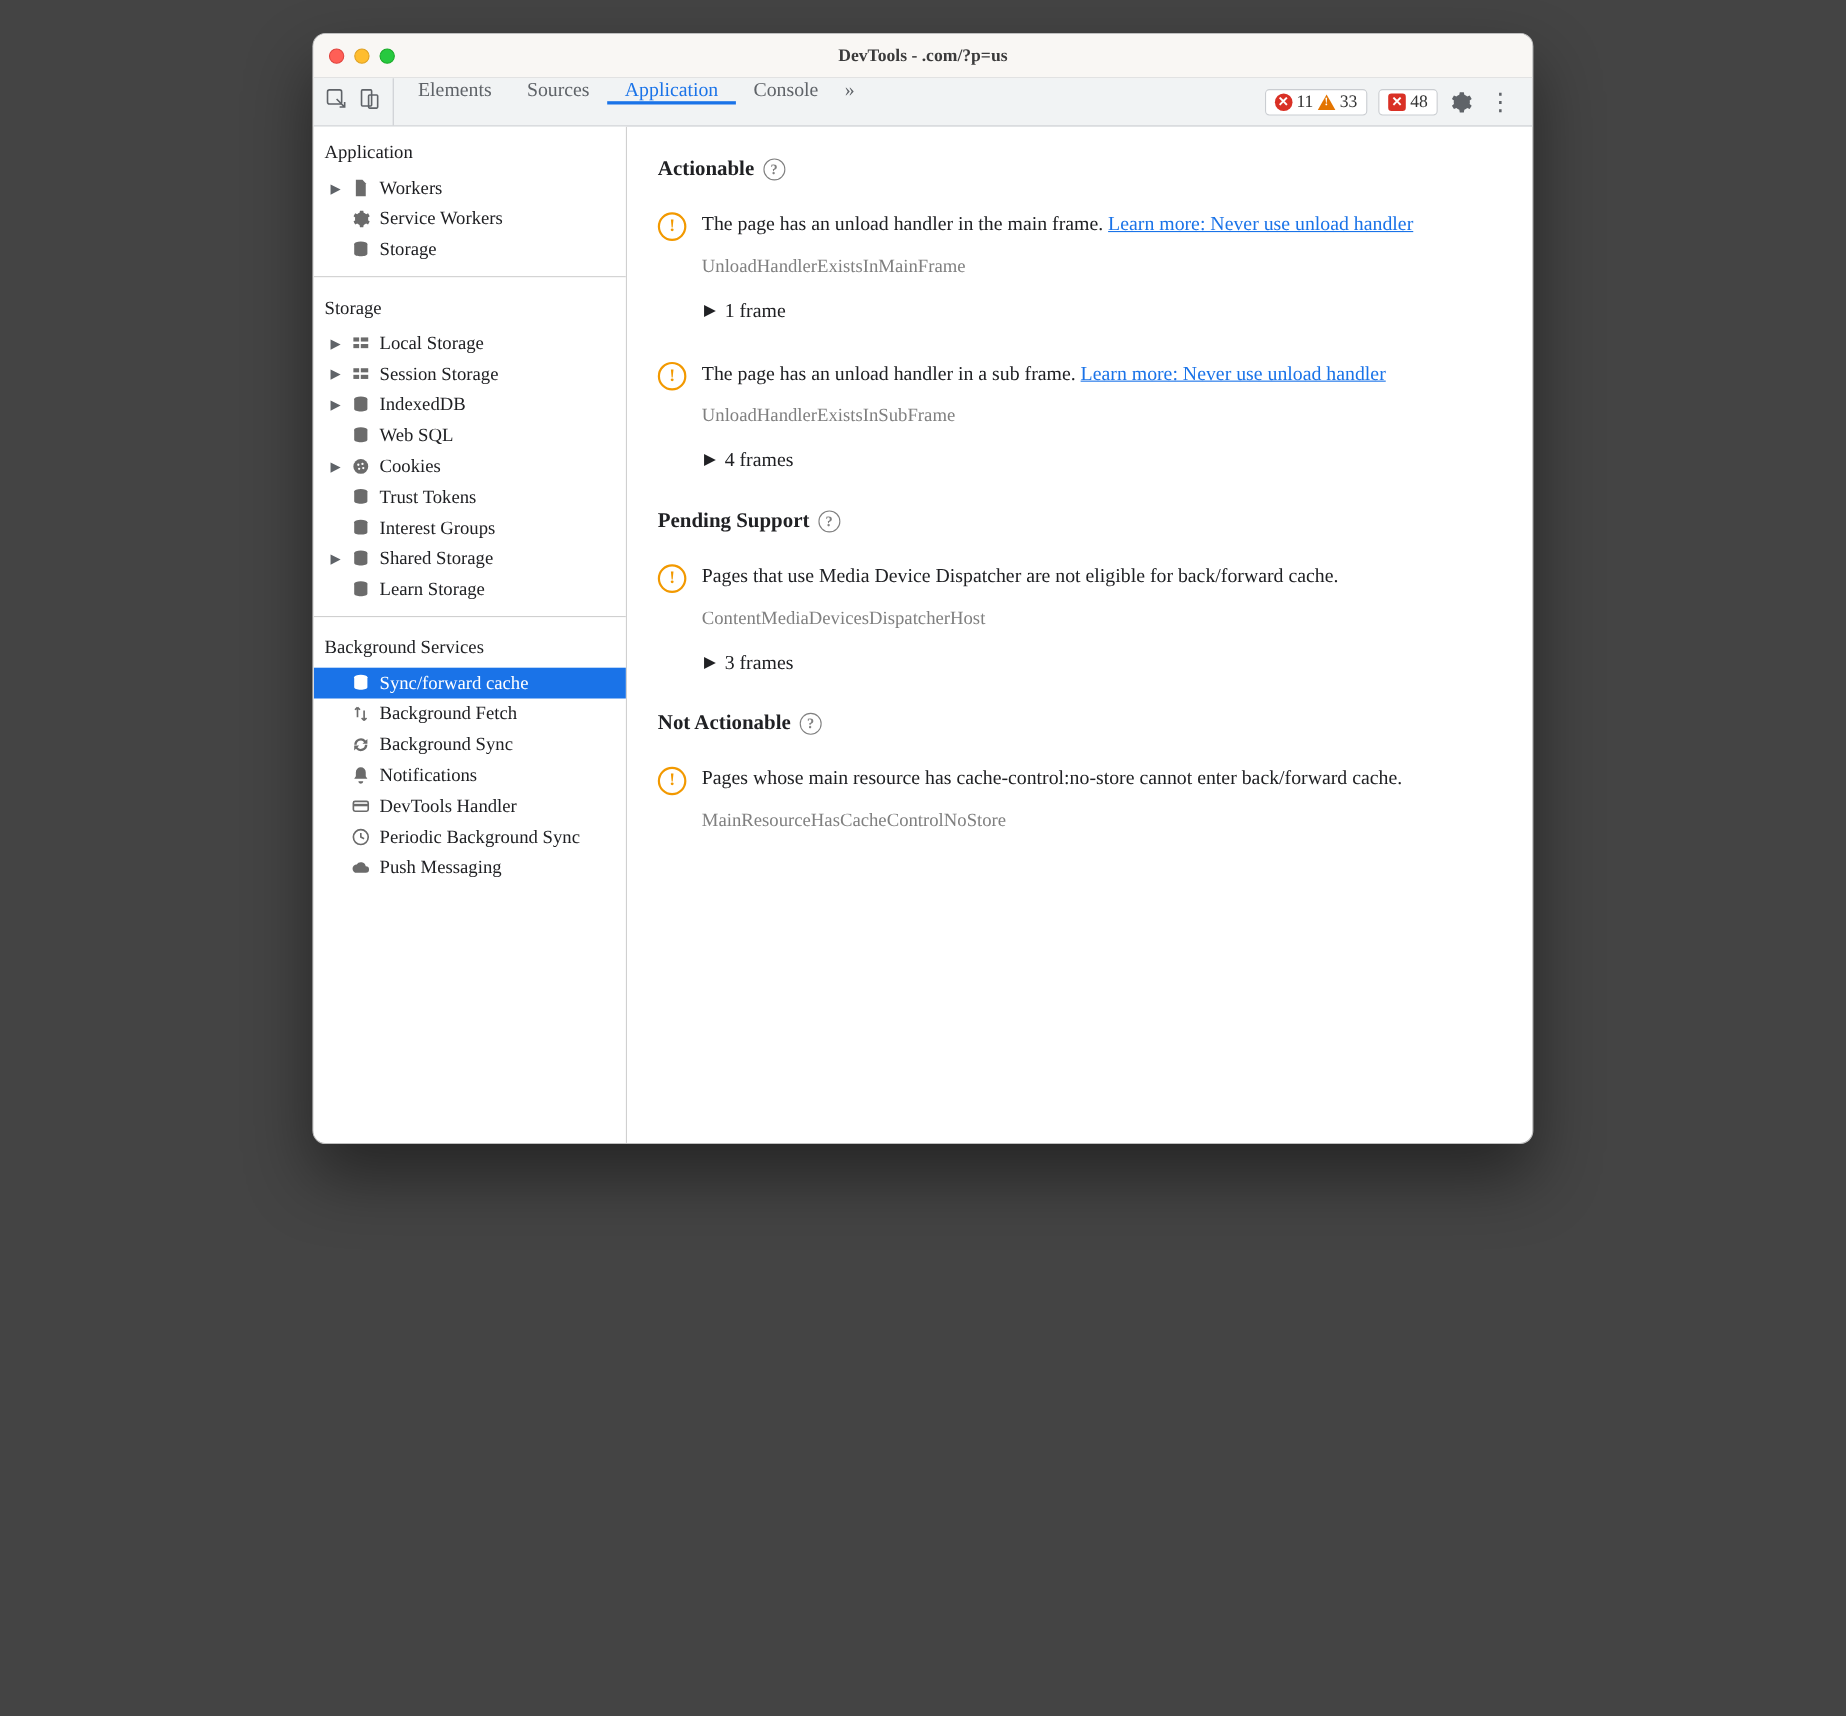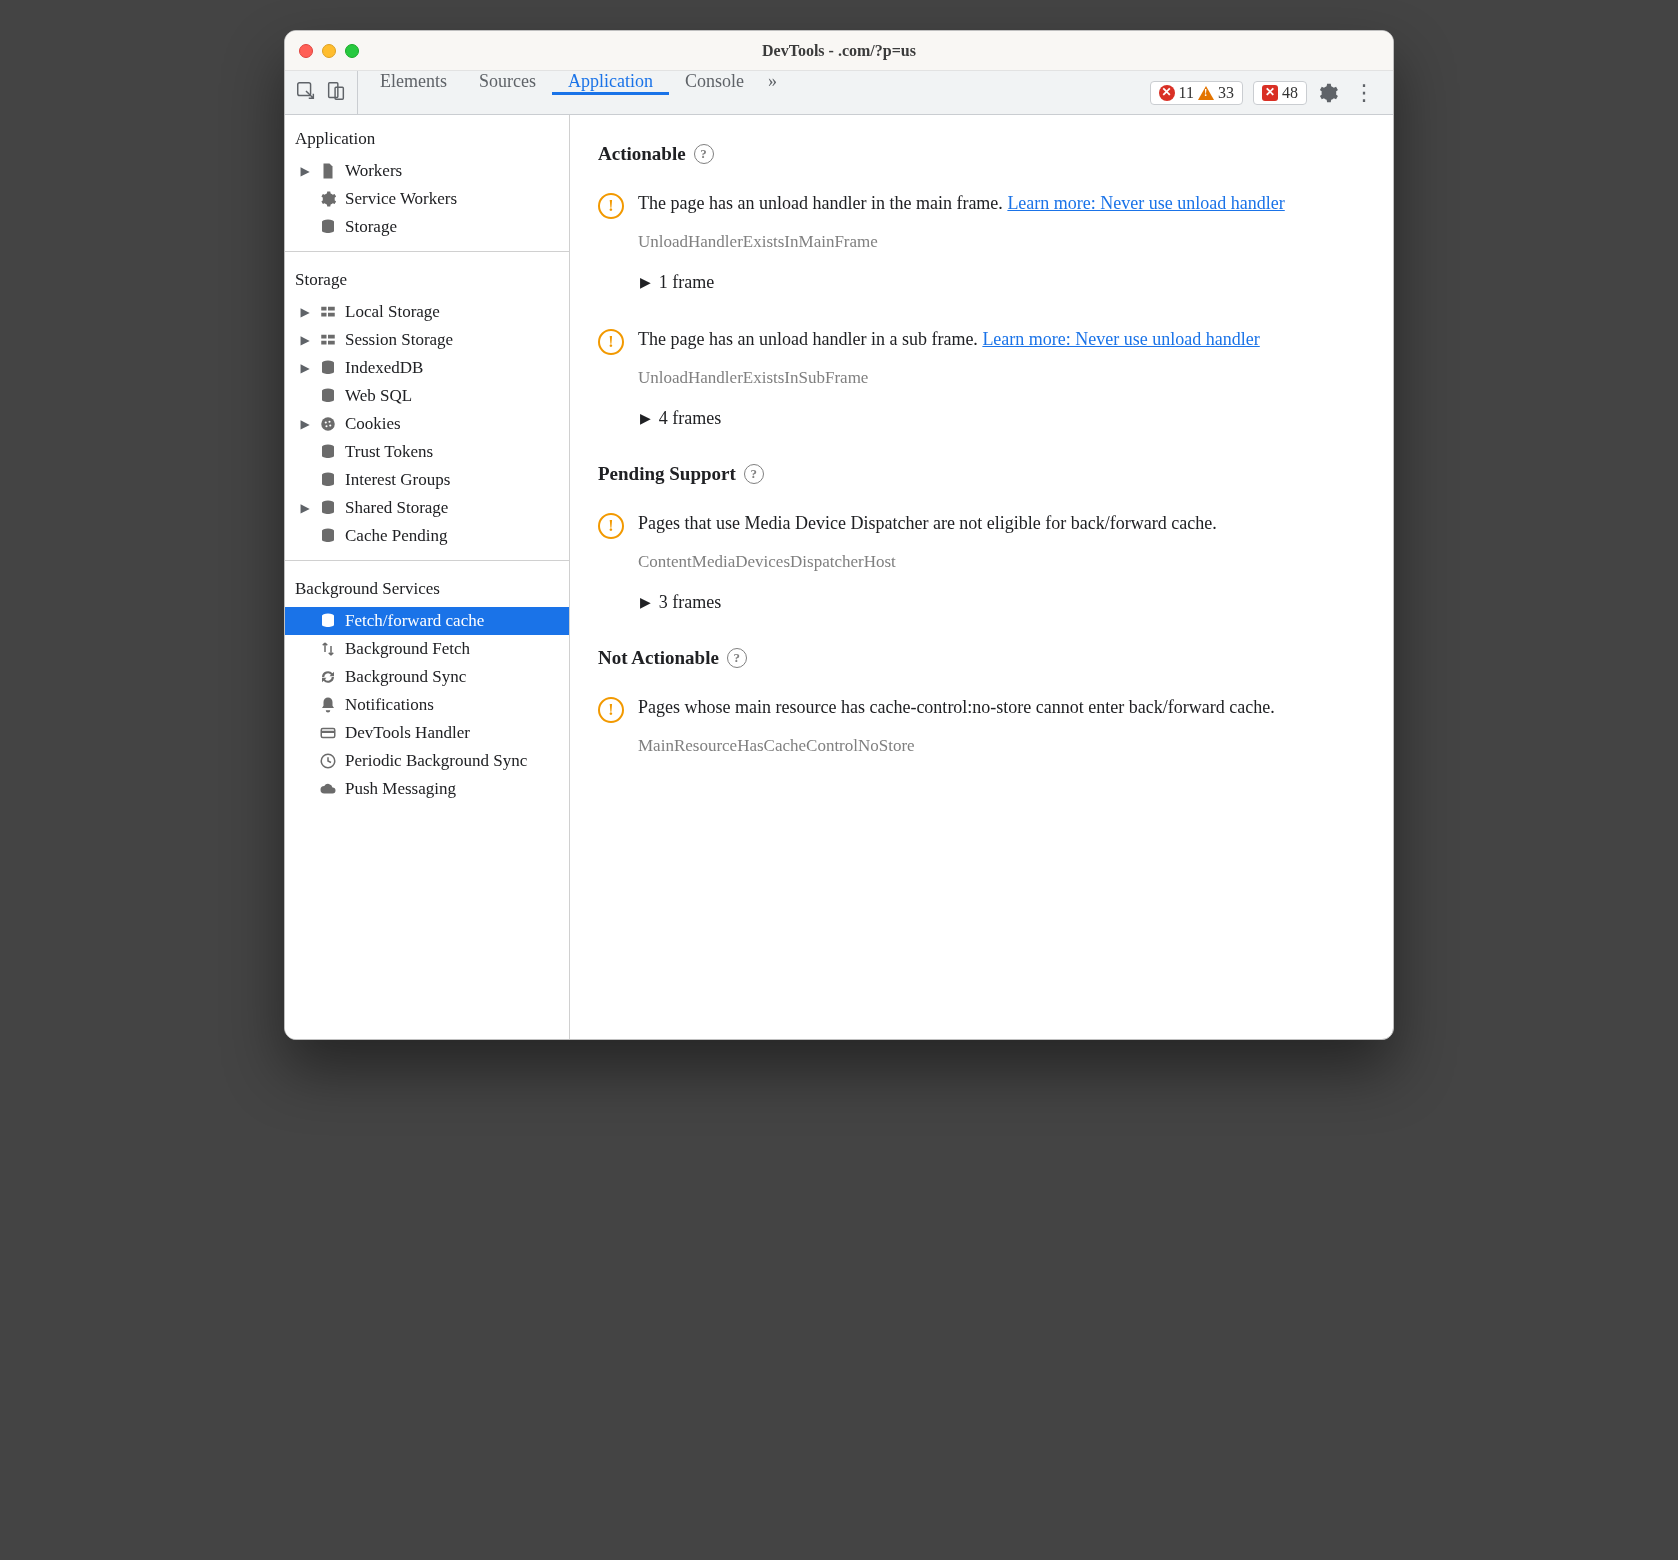--- a/index.html
+++ b/index.html
@@ -302,35 +302,35 @@
             <span>Shared Storage</span>
           </div>
           <div class="tree-item">
             <span class="spacer"></span>
             <span class="ticon">
               <svg viewBox="0 0 24 24">
                 <ellipse cx="12" cy="5" rx="8" ry="3"></ellipse>
                 <path d="M4 5v6c0 1.7 3.6 3 8 3s8-1.3 8-3V5M4 11v6c0 1.7 3.6 3 8 3s8-1.3 8-3v-6"></path>
               </svg>
             </span>
-            <span>Cache Pending</span>
+            <span>Learn Storage</span>
           </div>
         </div>
         <div class="divider"></div>
         <div class="sec-title">Background Services</div>
         <div class="tree">
           <div class="tree-item selected">
             <span class="spacer"></span>
             <span class="ticon">
               <svg viewBox="0 0 24 24">
                 <ellipse cx="12" cy="5" rx="8" ry="3"></ellipse>
                 <path d="M4 5v6c0 1.7 3.6 3 8 3s8-1.3 8-3V5M4 11v6c0 1.7 3.6 3 8 3s8-1.3 8-3v-6"></path>
               </svg>
             </span>
-            <span>Fetch/forward cache</span>
+            <span>Sync/forward cache</span>
           </div>
           <div class="tree-item">
             <span class="spacer"></span>
             <span class="ticon">
               <svg viewBox="0 0 24 24">
                 <path d="M8 4v12M8 4l-3 3M8 4l3 3M16 20V8M16 20l-3-3M16 20l3-3" stroke="#6b6b6b" stroke-width="2" fill="none"></path>
               </svg>
             </span>
             <span>Background Fetch</span>
           </div>

